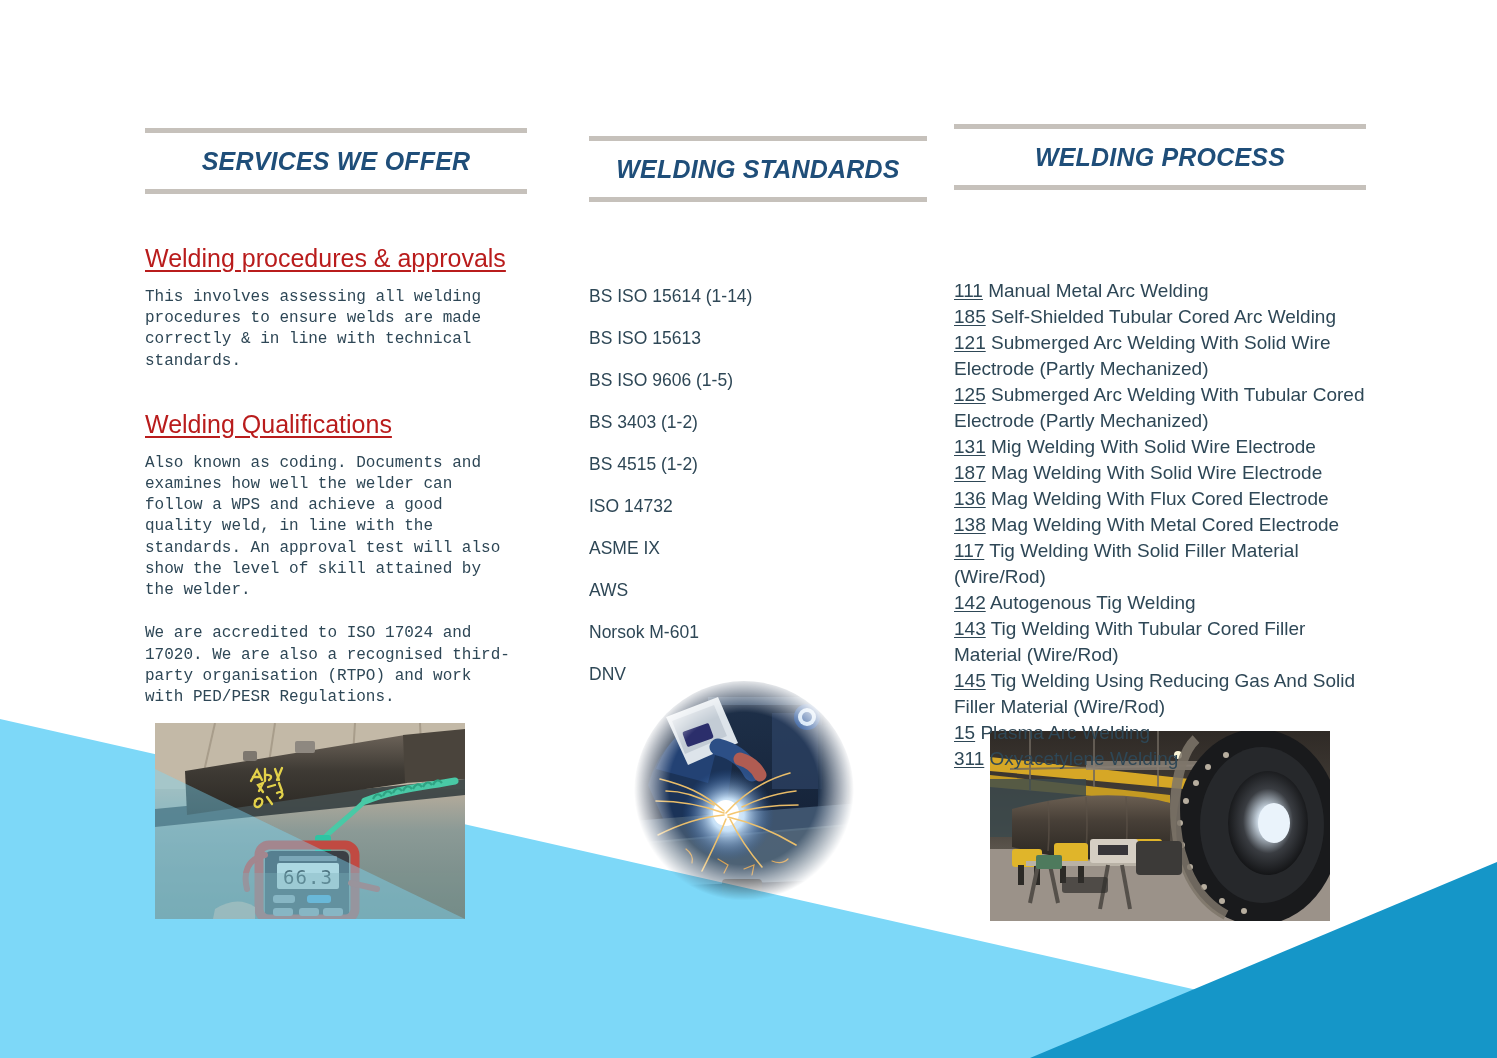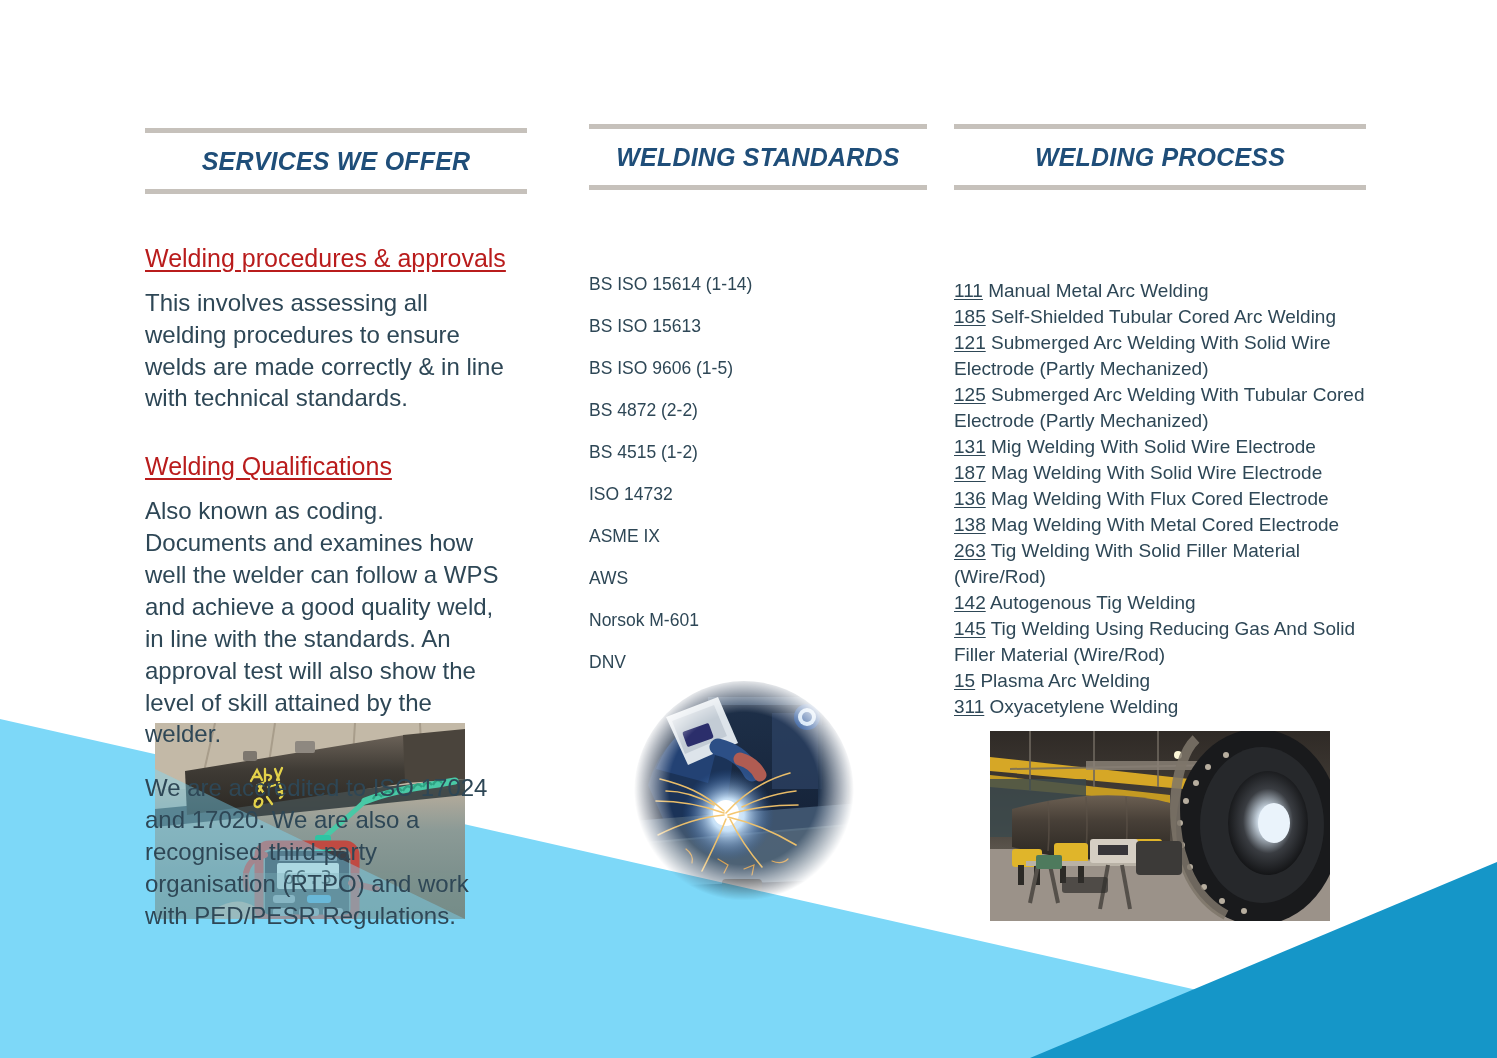--- a/index.html
+++ b/index.html
@@ -25,21 +25,21 @@
     z-index: 0;
     pointer-events: none;
   }
 
   
   .column {
     position: absolute;
     z-index: 3;
   }
   #col-services  { left: 145px;  top: 128px; width: 382px; }
-  #col-standards { left: 589px;  top: 124px; width: 338px; }
+  #col-standards { left: 589px;  top: 136px; width: 338px; }
   #col-process   { left: 954px;  top: 124px; width: 412px; }
 
   .rule {
     height: 5px;
     background: #c6c1bb;
     width: 100%;
   }
   .rule.top    { margin-bottom: 0; }
   .rule.bottom { margin-top: 0; }
 
@@ -64,23 +64,24 @@
     font-weight: normal;
     line-height: 1.15;
     text-decoration: underline;
     text-underline-offset: 3px;
     margin: 0 0 14px 0;
   }
   .sub-heading.second { margin-top: 38px; }
 
   .para {
     color: #2e4756;
-    font-size: 24px;
+    font-size: 16px;
     line-height: 1.33;
     margin: 0 16px 22px 0;
+    font-family: Liberation Mono, monospace;
   }
   .para:last-child { margin-bottom: 0; }
 
   
   .std-list {
     list-style: none;
     margin: 0;
     padding: 0;
     margin-top: 86px;
   }
@@ -156,21 +157,21 @@
 
 <div class="column" id="col-standards">
   <div class="rule top"></div>
   <div class="col-title">WELDING STANDARDS</div>
   <div class="rule bottom"></div>
 
   <ul class="std-list" id="standards-list">
       <li>BS ISO 15614 (1-14)</li>
       <li>BS ISO 15613</li>
       <li>BS ISO 9606 (1-5)</li>
-      <li>BS 4872 (2-2)</li>
+      <li>BS 3403 (1-2)</li>
       <li>BS 4515 (1-2)</li>
       <li>ISO 14732</li>
       <li>ASME IX</li>
       <li>AWS</li>
       <li>Norsok M-601</li>
       <li>DNV</li>
     </ul>
 </div>
 
 <div class="column" id="col-process">
@@ -180,22 +181,23 @@
 
   <ul class="proc-list" id="process-list">
       <li><span class="code">111</span><span> Manual Metal Arc Welding</span></li>
       <li><span class="code">185</span><span> Self-Shielded Tubular Cored Arc Welding</span></li>
       <li><span class="code">121</span><span> Submerged Arc Welding With Solid Wire Electrode (Partly Mechanized)</span></li>
       <li><span class="code">125</span><span> Submerged Arc Welding With Tubular Cored Electrode (Partly Mechanized)</span></li>
       <li><span class="code">131</span><span> Mig Welding With Solid Wire Electrode</span></li>
       <li><span class="code">187</span><span> Mag Welding With Solid Wire Electrode</span></li>
       <li><span class="code">136</span><span> Mag Welding With Flux Cored Electrode</span></li>
       <li><span class="code">138</span><span> Mag Welding With Metal Cored Electrode</span></li>
-      <li><span class="code">263</span><span> Tig Welding With Solid Filler Material (Wire/Rod)</span></li>
+      <li><span class="code">117</span><span> Tig Welding With Solid Filler Material (Wire/Rod)</span></li>
       <li><span class="code">142</span><span> Autogenous Tig Welding</span></li>
+      <li><span class="code">143</span><span> Tig Welding With Tubular Cored Filler Material (Wire/Rod)</span></li>
       <li><span class="code">145</span><span> Tig Welding Using Reducing Gas And Solid Filler Material (Wire/Rod)</span></li>
       <li><span class="code">15</span><span> Plasma Arc Welding</span></li>
       <li><span class="code">311</span><span> Oxyacetylene Welding</span></li>
     </ul>
 </div>
 
 <div class="photo" id="photo-pipe-thermocouple">
   <svg viewBox="0 0 310 196" preserveAspectRatio="none">
     <defs>
       <linearGradient id="pt-bg" x1="0" y1="0" x2="0" y2="1">

